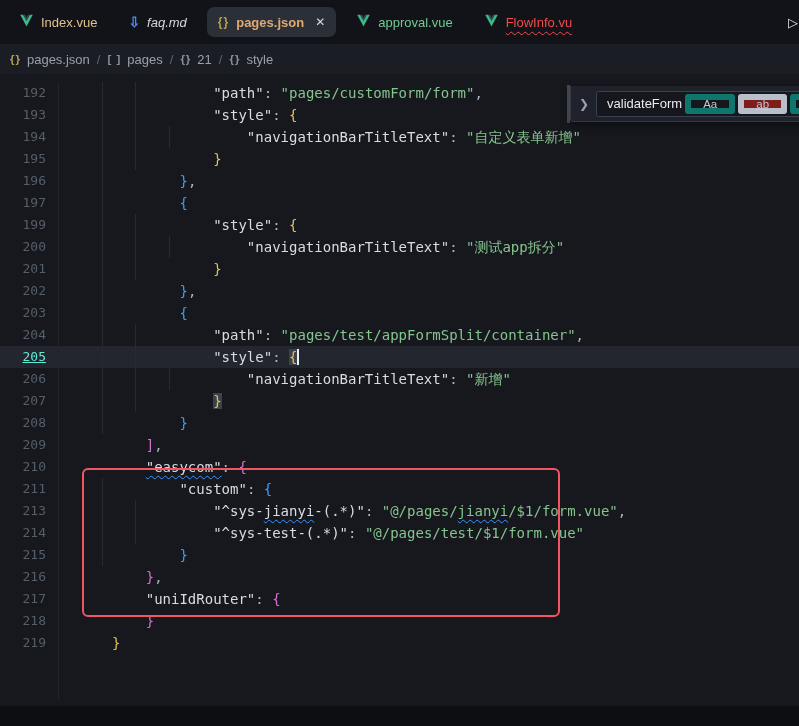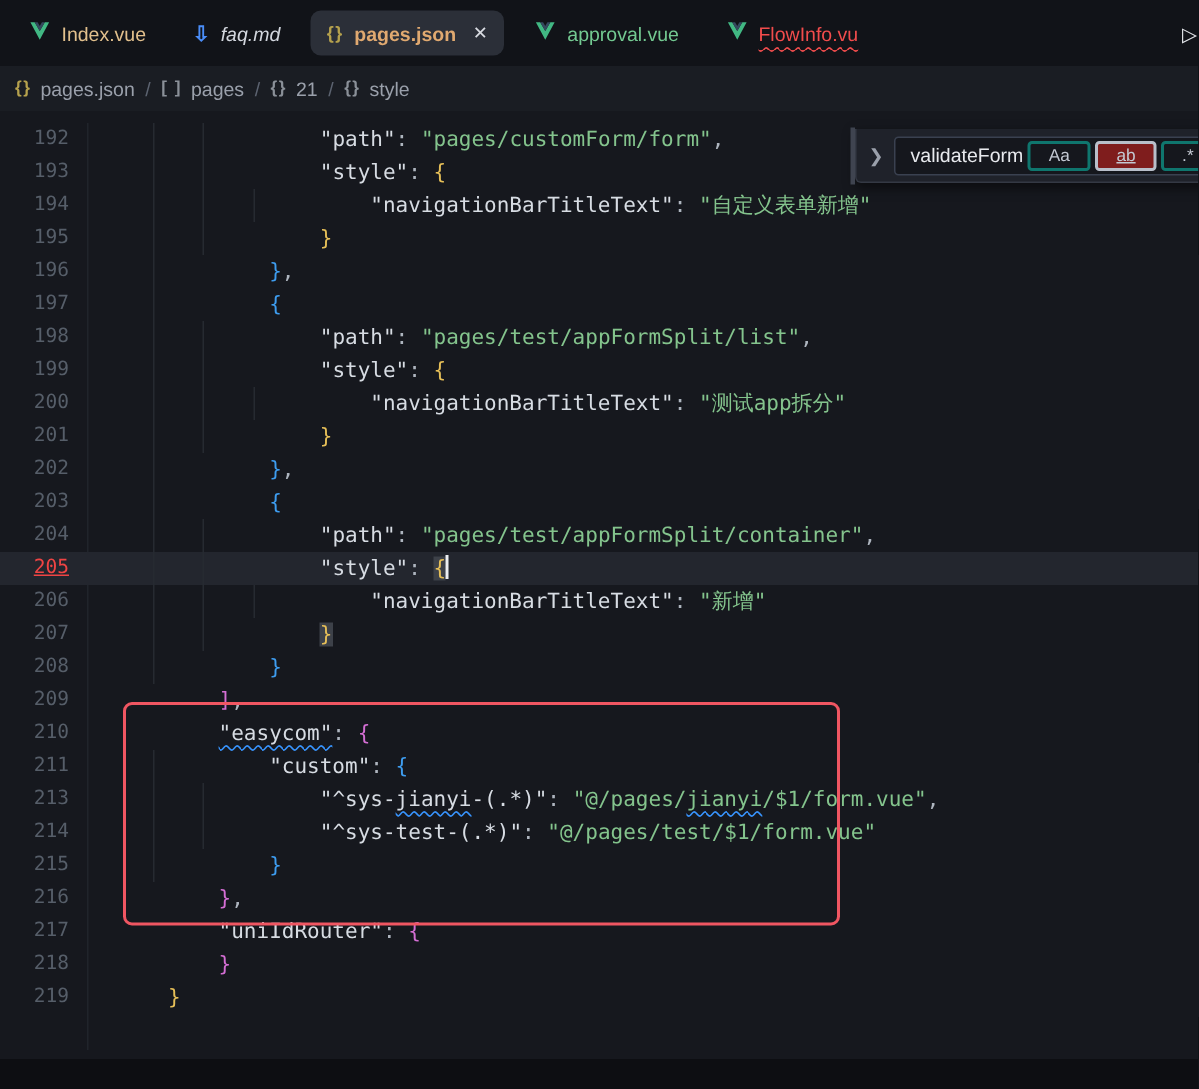--- a/index.html
+++ b/index.html
@@ -44,21 +44,21 @@
     position:absolute; left:0; top:74px; width:799px; height:652px;
     background:#16181e; overflow:hidden;
   }
   .lines { position:absolute; left:0; top:8px; width:799px; }
   .crow {
     position:relative; display:flex; height:22px; line-height:22px;
     font-family:"DejaVu Sans Mono", monospace; font-size:14px; white-space:pre;gap:44px;
   }
   .crow.cur-line { background:#23262e; }
   .ln { flex:none; width:46px; text-align:right; color:#565e69; font-size:13px; }
-  .crow.cur-line .ln { color:#ef4444;text-decoration:underline; }
+  .crow.cur-line .ln { color:#5eead4;text-decoration:underline; }
   .ctext { margin-left:22px; }
   .tk  { color:#d7dce3; }
   .tp  { color:#aeb5bf; }
   .ts  { color:#84c48d; }
   .ty  { color:#e6bf58; }
   .tm  { color:#d46ed4; }
   .tb  { color:#3e9df0; }
   .sqg { text-decoration:underline wavy #3794ff 1px; text-underline-offset:3px; }
   .bm  { background:#3d4149; }
   .cursor { display:inline-block; width:2px; height:16px; background:#eceef2; vertical-align:-3px; }
@@ -80,21 +80,21 @@
   .sash { position:absolute; left:-4px; top:-1px; height:38px; width:3px; background:#3f4450; }
   .fchev { color:#9aa0ab; font-size:12px; margin:0 7px 0 3px; cursor:pointer; }
   .finput {
     flex:1; display:flex; align-items:center; height:26px;
     background:#15171d; border:1px solid #3a4150; border-radius:3px; padding:0 3px;
   }
   .ftext { flex:1; color:#e8eaee; font-size:13px; padding-left:7px; white-space:nowrap; overflow:hidden; }
   .fbtn {
     flex:none; min-width:22px; height:20px; border-radius:3px; color:#c3c8d2;
     font-size:11.5px; display:flex; align-items:center; justify-content:center;
-    margin-left:3px; border:2px solid #0f766e; cursor:pointer; padding:0 12px;
+    margin-left:3px; border:6px solid #0f766e; cursor:pointer; padding:0 12px;
   }
   .fbtn.on { border-color:#b9bfca; background:#7f1d1d; }
   .fbtn .uln { text-decoration:underline; }
 </style>
 </head>
 <body>
 
 <div class="app">
 
   <div class="tabbar">
@@ -156,21 +156,20 @@
 
   <div class="editor">
     <div class="gline"></div>
     <div class="lines" id="lines">
         <div class="crow"><div class="ig" style="left: 101.72px;"></div><div class="ig" style="left: 135.44px;"></div><span class="ln">192</span><span class="ctext">            <span class="tk">"path"</span><span class="tp">: </span><span class="ts">"pages/customForm/form"</span><span class="tp">,</span></span></div>
         <div class="crow"><div class="ig" style="left: 101.72px;"></div><div class="ig" style="left: 135.44px;"></div><span class="ln">193</span><span class="ctext">            <span class="tk">"style"</span><span class="tp">: </span><span class="ty">{</span></span></div>
         <div class="crow"><div class="ig" style="left: 101.72px;"></div><div class="ig" style="left: 135.44px;"></div><div class="ig" style="left: 169.16px;"></div><span class="ln">194</span><span class="ctext">                <span class="tk">"navigationBarTitleText"</span><span class="tp">: </span><span class="ts">"自定义表单新增"</span></span></div>
         <div class="crow"><div class="ig" style="left: 101.72px;"></div><div class="ig" style="left: 135.44px;"></div><span class="ln">195</span><span class="ctext">            <span class="ty">}</span></span></div>
         <div class="crow"><div class="ig" style="left: 101.72px;"></div><span class="ln">196</span><span class="ctext">        <span class="tb">}</span><span class="tp">,</span></span></div>
         <div class="crow"><div class="ig" style="left: 101.72px;"></div><span class="ln">197</span><span class="ctext">        <span class="tb">{</span></span></div>
-        <div class="crow"><div class="ig" style="left: 101.72px;"></div><div class="ig" style="left: 135.44px;"></div><span class="ln">198</span><span class="ctext">            <span class="tk">"path"</span><span class="tp">: </span><span class="ts">"pages/test/appFormSplit/list"</span><span class="tp">,</span></span></div>
         <div class="crow"><div class="ig" style="left: 101.72px;"></div><div class="ig" style="left: 135.44px;"></div><span class="ln">199</span><span class="ctext">            <span class="tk">"style"</span><span class="tp">: </span><span class="ty">{</span></span></div>
         <div class="crow"><div class="ig" style="left: 101.72px;"></div><div class="ig" style="left: 135.44px;"></div><div class="ig" style="left: 169.16px;"></div><span class="ln">200</span><span class="ctext">                <span class="tk">"navigationBarTitleText"</span><span class="tp">: </span><span class="ts">"测试app拆分"</span></span></div>
         <div class="crow"><div class="ig" style="left: 101.72px;"></div><div class="ig" style="left: 135.44px;"></div><span class="ln">201</span><span class="ctext">            <span class="ty">}</span></span></div>
         <div class="crow"><div class="ig" style="left: 101.72px;"></div><span class="ln">202</span><span class="ctext">        <span class="tb">}</span><span class="tp">,</span></span></div>
         <div class="crow"><div class="ig" style="left: 101.72px;"></div><span class="ln">203</span><span class="ctext">        <span class="tb">{</span></span></div>
         <div class="crow"><div class="ig" style="left: 101.72px;"></div><div class="ig" style="left: 135.44px;"></div><span class="ln">204</span><span class="ctext">            <span class="tk">"path"</span><span class="tp">: </span><span class="ts">"pages/test/appFormSplit/container"</span><span class="tp">,</span></span></div>
         <div class="crow cur-line"><div class="ig" style="left: 101.72px;"></div><div class="ig" style="left: 135.44px;"></div><span class="ln">205</span><span class="ctext">            <span class="tk">"style"</span><span class="tp">: </span><span class="ty bm">{</span><span class="cursor"></span></span></div>
         <div class="crow"><div class="ig" style="left: 101.72px;"></div><div class="ig" style="left: 135.44px;"></div><div class="ig" style="left: 169.16px;"></div><span class="ln">206</span><span class="ctext">                <span class="tk">"navigationBarTitleText"</span><span class="tp">: </span><span class="ts">"新增"</span></span></div>
         <div class="crow"><div class="ig" style="left: 101.72px;"></div><div class="ig" style="left: 135.44px;"></div><span class="ln">207</span><span class="ctext">            <span class="ty bm">}</span></span></div>
         <div class="crow"><div class="ig" style="left: 101.72px;"></div><span class="ln">208</span><span class="ctext">        <span class="tb">}</span></span></div>

